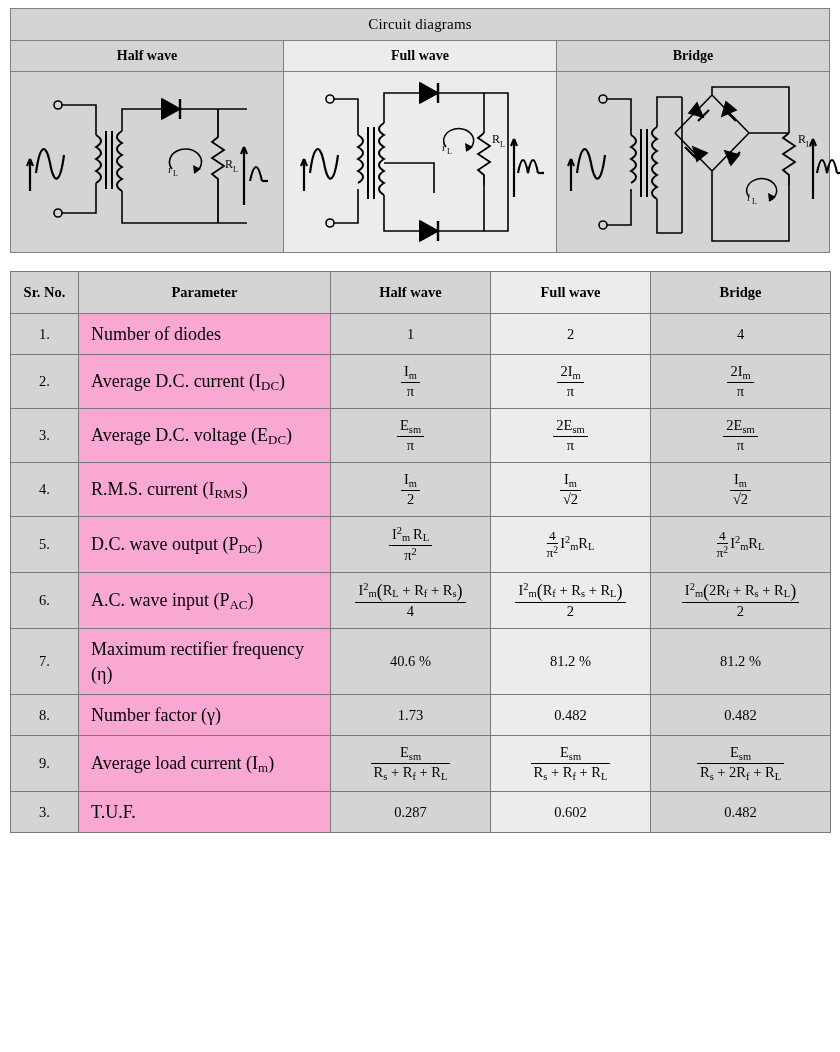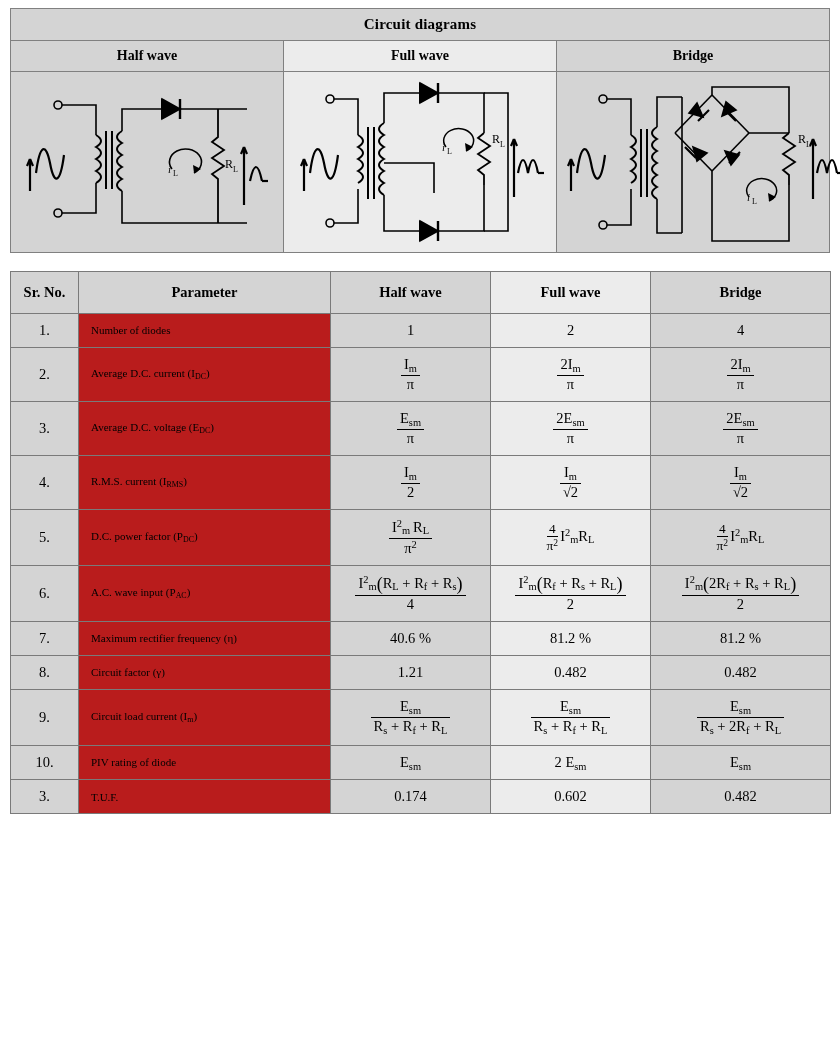--- a/index.html
+++ b/index.html
@@ -28,21 +28,21 @@
     margin: 0 auto;
     table-layout: fixed;
   }
   .diagram-table td, .diagram-table th {
     border: 1px solid #808080;
     text-align: center;
     vertical-align: middle;
   }
   .dg-title {
     background: #d4d4d4;
-    font-weight: bold;
+    font-weight: normal;
     font-size: 15px;
     padding: 7px 0;
     letter-spacing: .2px;
   }
   .dg-head {
     font-weight: bold;
     font-size: 14px;
     padding: 7px 0;
   }
   .dg-head.c1 { background: #d4d4d4; }
@@ -81,23 +81,23 @@
   .col-hw  { width: 160px; }
   .col-fw  { width: 160px; }
   .col-br  { width: 180px; }
 
   td.sr {
     text-align: center;
     font-size: 14.5px;
     background: #d4d4d4;
   }
   td.par {
-    font-size: 11px;
+    font-size: 18px;
     padding: 8px 12px;
-    background: #b91c1c;
+    background: #f9a8d4;
     line-height: 1.35;
   }
   td.val {
     text-align: center;
     font-size: 14.5px;
     padding: 8px 6px;
     background: #d4d4d4;
   }
   td.val.mid { background: #ececec; }
 
@@ -365,21 +365,21 @@
           <span class="frac"><span class="num">I<sub>m</sub></span><span class="den">√2</span></span>
         </td>
         <td class="val">
           <span class="frac"><span class="num">I<sub>m</sub></span><span class="den">√2</span></span>
         </td>
       </tr>
 
       <tr>
         <td class="sr">5.</td>
         <td class="par">
-          <span>D.C. power factor (P</span><sub>DC</sub><span>)</span>
+          <span>D.C. wave output (P</span><sub>DC</sub><span>)</span>
         </td>
         <td class="val">
           <span class="frac"><span class="num">I<sup>2</sup><sub>m</sub> R<sub>L</sub></span><span class="den">π<sup>2</sup></span></span>
         </td>
         <td class="val mid">
           <span class="inline-frac"><span class="num">4</span><span class="den">π<sup>2</sup></span></span>I<sup>2</sup><sub>m</sub>R<sub>L</sub>
         </td>
         <td class="val">
           <span class="inline-frac"><span class="num">4</span><span class="den">π<sup>2</sup></span></span>I<sup>2</sup><sub>m</sub>R<sub>L</sub>
         </td>
@@ -404,55 +404,48 @@
       <tr>
         <td class="sr">7.</td>
         <td class="par">Maximum rectifier frequency (η)</td>
         <td class="val">40.6 %</td>
         <td class="val mid">81.2 %</td>
         <td class="val">81.2 %</td>
       </tr>
 
       <tr>
         <td class="sr">8.</td>
-        <td class="par">Circuit factor (γ)</td>
-        <td class="val">1.21</td>
+        <td class="par">Number factor (γ)</td>
+        <td class="val">1.73</td>
         <td class="val mid">0.482</td>
         <td class="val">0.482</td>
       </tr>
 
       <tr>
         <td class="sr">9.</td>
         <td class="par">
-          <span>Circuit load current (I</span><sub>m</sub><span>)</span>
+          <span>Average load current (I</span><sub>m</sub><span>)</span>
         </td>
         <td class="val">
           <span class="frac"><span class="num">E<sub>sm</sub></span><span class="den">R<sub>s</sub> + R<sub>f</sub> + R<sub>L</sub></span></span>
         </td>
         <td class="val mid">
           <span class="frac"><span class="num">E<sub>sm</sub></span><span class="den">R<sub>s</sub> + R<sub>f</sub> + R<sub>L</sub></span></span>
         </td>
         <td class="val">
           <span class="frac"><span class="num">E<sub>sm</sub></span><span class="den">R<sub>s</sub> + 2R<sub>f</sub> + R<sub>L</sub></span></span>
         </td>
       </tr>
 
-      <tr>
-        <td class="sr">10.</td>
-        <td class="par">PIV rating of diode</td>
-        <td class="val">E<sub>sm</sub></td>
-        <td class="val mid">2 E<sub>sm</sub></td>
-        <td class="val">E<sub>sm</sub></td>
-      </tr>
 
 
       <tr>
         <td class="sr">3.</td>
         <td class="par">T.U.F.</td>
-        <td class="val">0.174</td>
+        <td class="val">0.287</td>
         <td class="val mid">0.602</td>
         <td class="val">0.482</td>
       </tr>
 
     </tbody>
   </table>
   </div>
 </div>
 
 </body></html>

